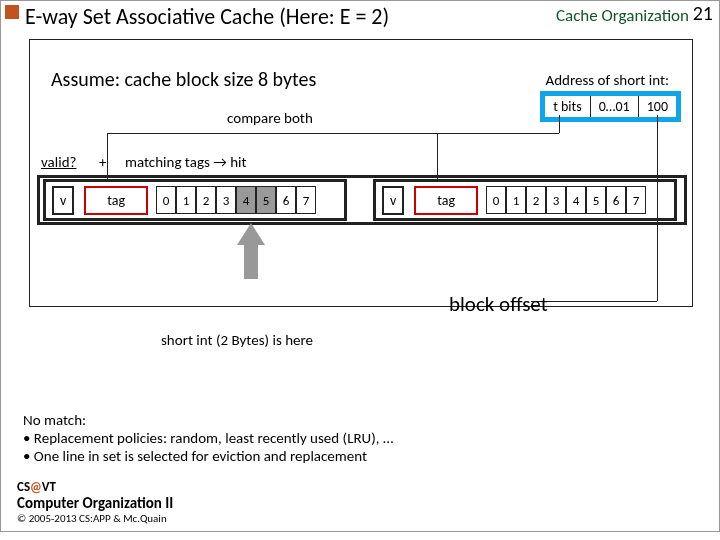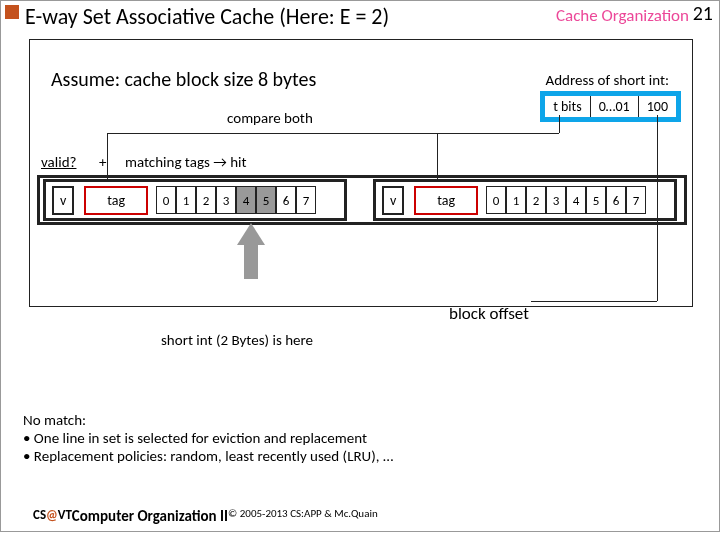--- a/index.html
+++ b/index.html
@@ -1,20 +1,20 @@
 <!DOCTYPE html>
 <html><head>
 <meta charset="utf-8">
 <style>
 * { margin: 0; padding: 0; box-sizing: border-box; }
 body { font-family: Calibri, Arial, sans-serif; width: 720px; height: 540px; position: relative; background: #fff; }
 .slide { width: 720px; height: 532px; position: relative; border: 1px solid #999; }
 .bullet { position: absolute; left: 4px; top: 4px; width: 14px; height: 14px; background: #c4521e; }
 .title { position: absolute; left: 24px; top: 2px; font-size: 22px; color: #000; }
-.topic { position: absolute; right: 30px; top: 4px; font-size: 17px; color: #ec4899; }
+.topic { position: absolute; right: 30px; top: 4px; font-size: 17px; color: #14532d; }
 .pagenum { position: absolute; right: 6px; top: 0; font-size: 20px; }
 .main-box { position: absolute; left: 28px; top: 38px; width: 664px; height: 268px; border: 1px solid #222; }
 .sub1 { position: absolute; left: 64px; top: 48px; font-size: 15px; }
 .sub2 { position: absolute; left: 50px; top: 66px; font-size: 20px; }
 .addr-label { position: absolute; right: 50px; top: 70px; font-size: 15px; }
 .addr-box { position: absolute; right: 38px; top: 90px; border: 5px solid #0ea5e9; display: flex; }
 .addr-cell { border-right: 1px solid #222; padding: 2px 8px; font-size: 14px; }
 .addr-cell:last-child { border-right: none; }
 .compare { position: absolute; left: 226px; top: 108px; font-size: 15px; }
 .valid-label { position: absolute; left: 40px; top: 152px; font-size: 15px; text-decoration: underline; }
@@ -26,25 +26,25 @@
 .line2 { left: 372px; width: 304px; }
 .vbox { border: 2px solid #222; padding: 4px 6px; margin: 0 6px; font-size: 14px; }
 .tagbox { border: 2px solid #c00; padding: 4px 21px; margin: 0 4px; font-size: 14px; color: #000; }
 .bytes { display: flex; margin-left: 4px; }
 .byte { width: 20px; height: 28px; border: 1px solid #222; text-align: center; line-height: 28px; font-size: 13px; }
 .byte.hl { background: #999; }
 .compare-line { position: absolute; border-top: 1px solid #222; }
 .vline { position: absolute; border-left: 1px solid #222; }
 .arrow-up { position: absolute; width: 0; height: 0; border-left: 14px solid transparent; border-right: 14px solid transparent; border-bottom: 22px solid #999; }
 .arrow-stem { position: absolute; width: 14px; background: #999; }
-.block-offset { position: absolute; left: 448px; top: 290px; font-size: 17px; margin-top: 12px; }
+.block-offset { position: absolute; left: 448px; top: 290px; font-size: 21px; }
 .short-int-here { position: absolute; left: 160px; top: 330px; font-size: 15px; }
 .nomatch { position: absolute; left: 10px; top: 410px; font-size: 15px; margin-left: 12px; }
 .nomatch li { list-style: none; }
-.footer { position: absolute; bottom: 6px; width: 100%; display: flex; justify-content: flex-start; padding: 0 32px; }
+.footer { position: absolute; bottom: 6px; width: 100%; display: flex; justify-content: flex-end; padding: 0 16px; flex-direction: column; }
 .cs { font-weight: bold; font-size: 13px; }
 .cs .at { color: #c4521e; }
 .course { font-weight: bold; font-size: 15px; }
 .copy { font-size: 11px; }
 </style>
 </head>
 <body>
 
 <div class="slide">
   <div class="bullet"></div>
@@ -108,22 +108,22 @@
   <div class="compare-line" style="left:530px; top:300px; width:126px;"></div>
 
   <div class="arrow-up" style="left:236px; top:222px;"></div>
   <div class="arrow-stem" style="left:243px; top:244px; height:34px;"></div>
 
   <div class="block-offset">block offset</div>
   <div class="short-int-here">short int (2 Bytes) is here</div>
 
   <div class="nomatch">
     <div>No match:</div>
+    <li>• Replacement policies: random, least recently used (LRU), …</li>
     <li>• One line in set is selected for eviction and replacement</li>
-    <li>• Replacement policies: random, least recently used (LRU), …</li>
   </div>
 
   <div class="footer">
     <div class="cs">
       <span>CS</span><span class="at">@</span><span>VT</span>
     </div>
     <div class="course">Computer Organization II</div>
     <div class="copy">© 2005-2013 CS:APP &amp; Mc.Quain</div>
   </div>
 </div>

